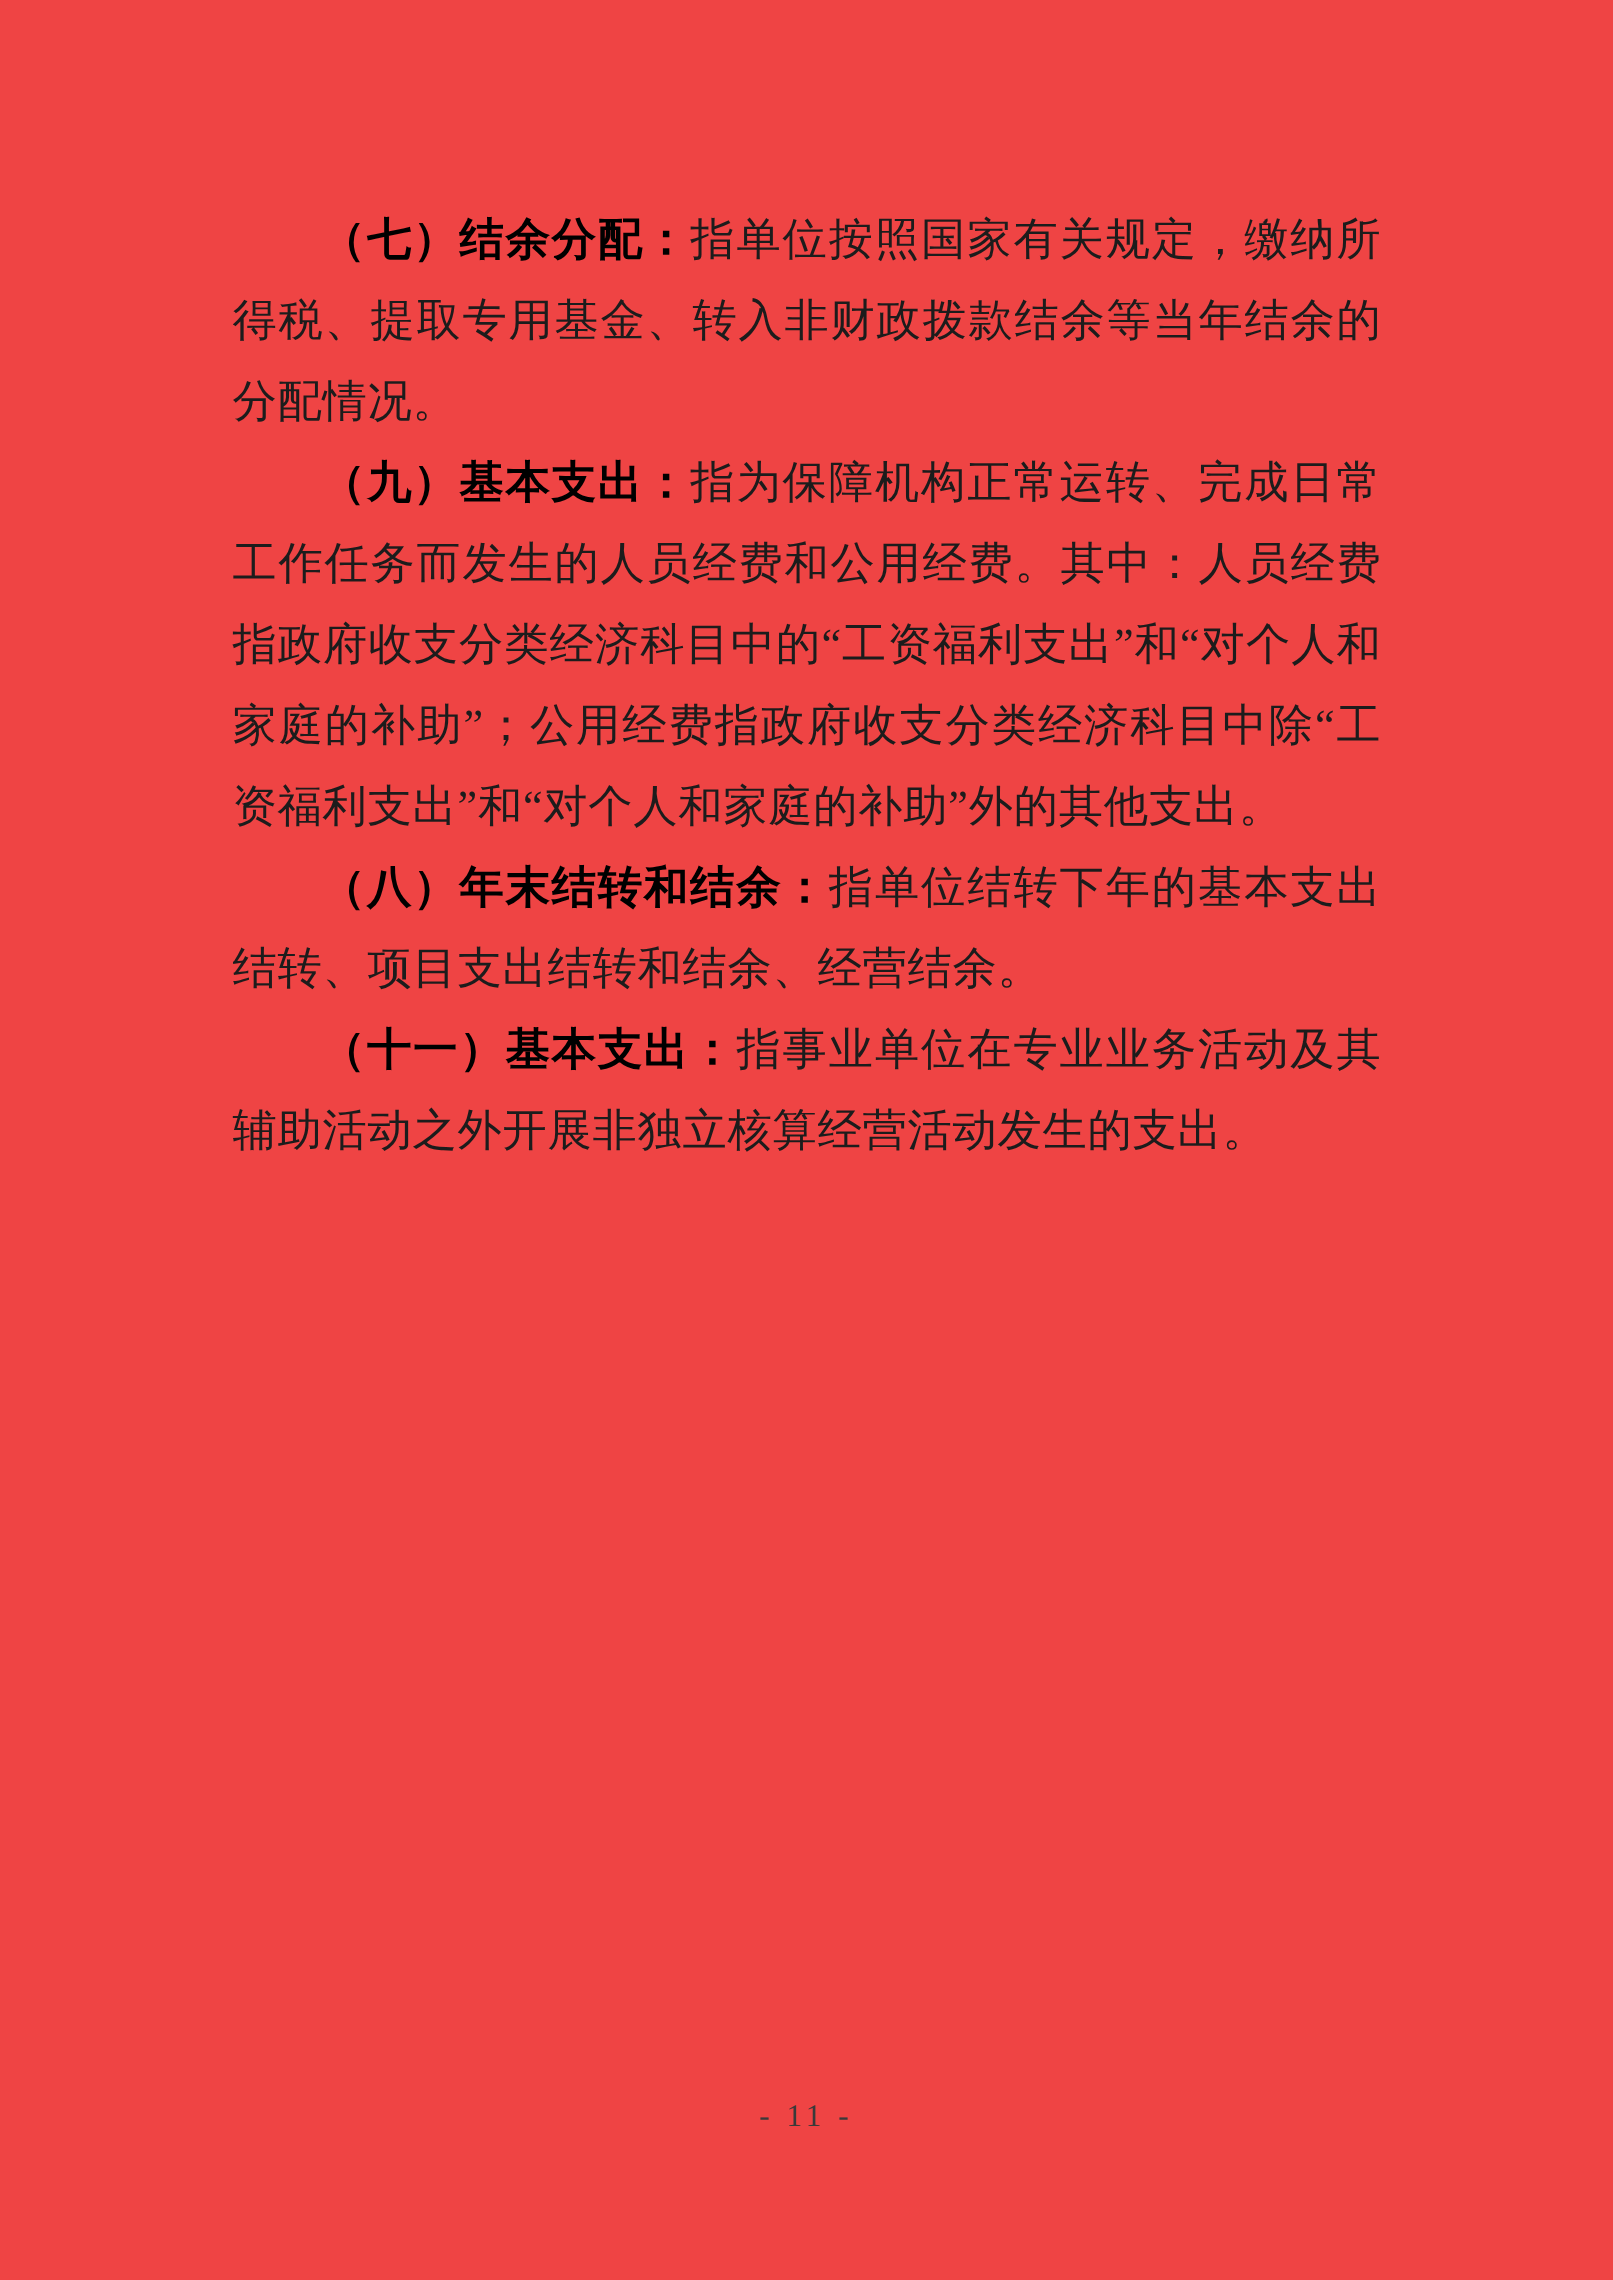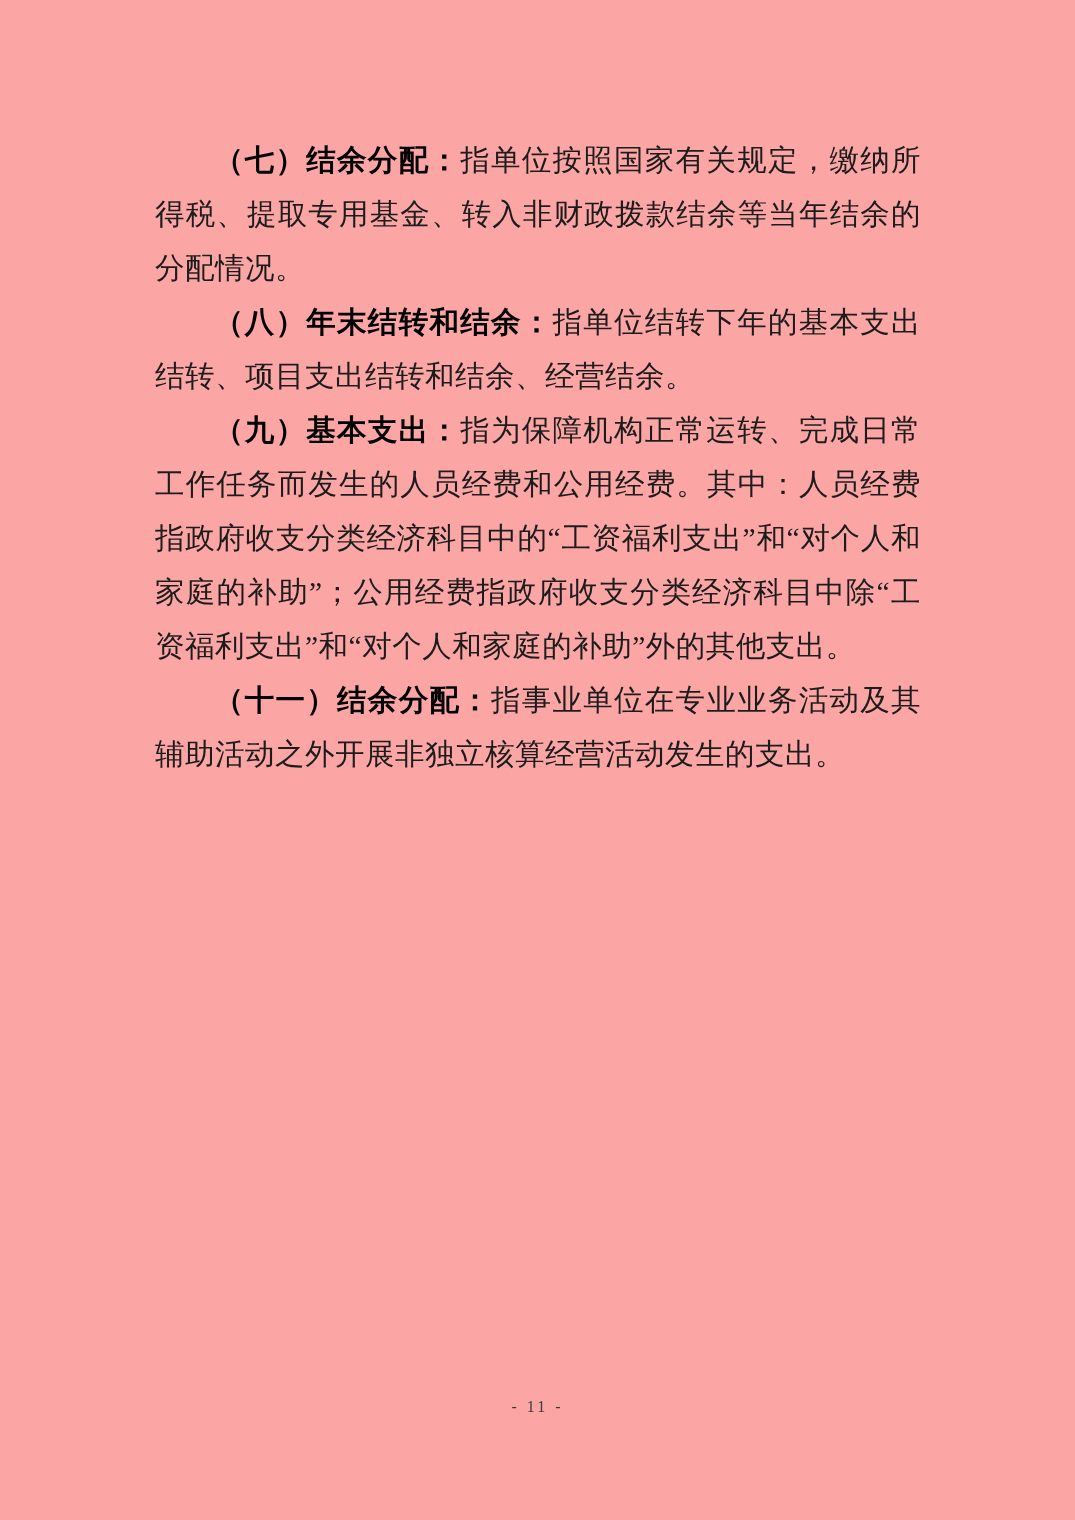--- a/index.html
+++ b/index.html
@@ -4,21 +4,21 @@
 <style>
   html, body {
     margin: 0;
     padding: 0;
     background: #ffffff;
   }
   .page {
     position: relative;
     width: 1075px;
     height: 1520px;
-    background: #fca5a5;
+    background: #ef4444;
     overflow: hidden;
     font-family: "Liberation Serif", "DejaVu Serif", serif;
     color: #1c1c1c;
   }
   .content {
     position: absolute;
     left: 155px;
     top: 133px;
     width: 766px;
     font-size: 29.5px;
@@ -39,38 +39,38 @@
   }
   .para .body {
     font-weight: normal;
   }
   .footer {
     position: absolute;
     left: 0;
     right: 0;
     top: 1398px;
     text-align: center;
-    font-size: 16px;
+    font-size: 21px;
     color: #3a3a3a;
     letter-spacing: 3px;
     font-family: "Liberation Serif", "DejaVu Serif", serif;
   }
 </style>
 </head>
 <body>
 
 <div class="page">
 
   <div class="content">
     <p class="para"><span class="lead">（七）结余分配：</span><span class="body">指单位按照国家有关规定，缴纳所得税、提取专用基金、转入非财政拨款结余等当年结余的分配情况。</span></p>
 
+    <p class="para"><span class="lead">（九）基本支出：</span><span class="body">指为保障机构正常运转、完成日常工作任务而发生的人员经费和公用经费。其中：人员经费指政府收支分类经济科目中的“工资福利支出”和“对个人和家庭的补助”；公用经费指政府收支分类经济科目中除“工资福利支出”和“对个人和家庭的补助”外的其他支出。</span></p>
+
     <p class="para"><span class="lead">（八）年末结转和结余：</span><span class="body">指单位结转下年的基本支出结转、项目支出结转和结余、经营结余。</span></p>
 
-    <p class="para"><span class="lead">（九）基本支出：</span><span class="body">指为保障机构正常运转、完成日常工作任务而发生的人员经费和公用经费。其中：人员经费指政府收支分类经济科目中的“工资福利支出”和“对个人和家庭的补助”；公用经费指政府收支分类经济科目中除“工资福利支出”和“对个人和家庭的补助”外的其他支出。</span></p>
 
-
-    <p class="para"><span class="lead">（十一）结余分配：</span><span class="body">指事业单位在专业业务活动及其辅助活动之外开展非独立核算经营活动发生的支出。</span></p>
+    <p class="para"><span class="lead">（十一）基本支出：</span><span class="body">指事业单位在专业业务活动及其辅助活动之外开展非独立核算经营活动发生的支出。</span></p>
 
   </div>
 
   <div class="footer">- 11 -</div>
 
 </div>
 
 </body></html>

